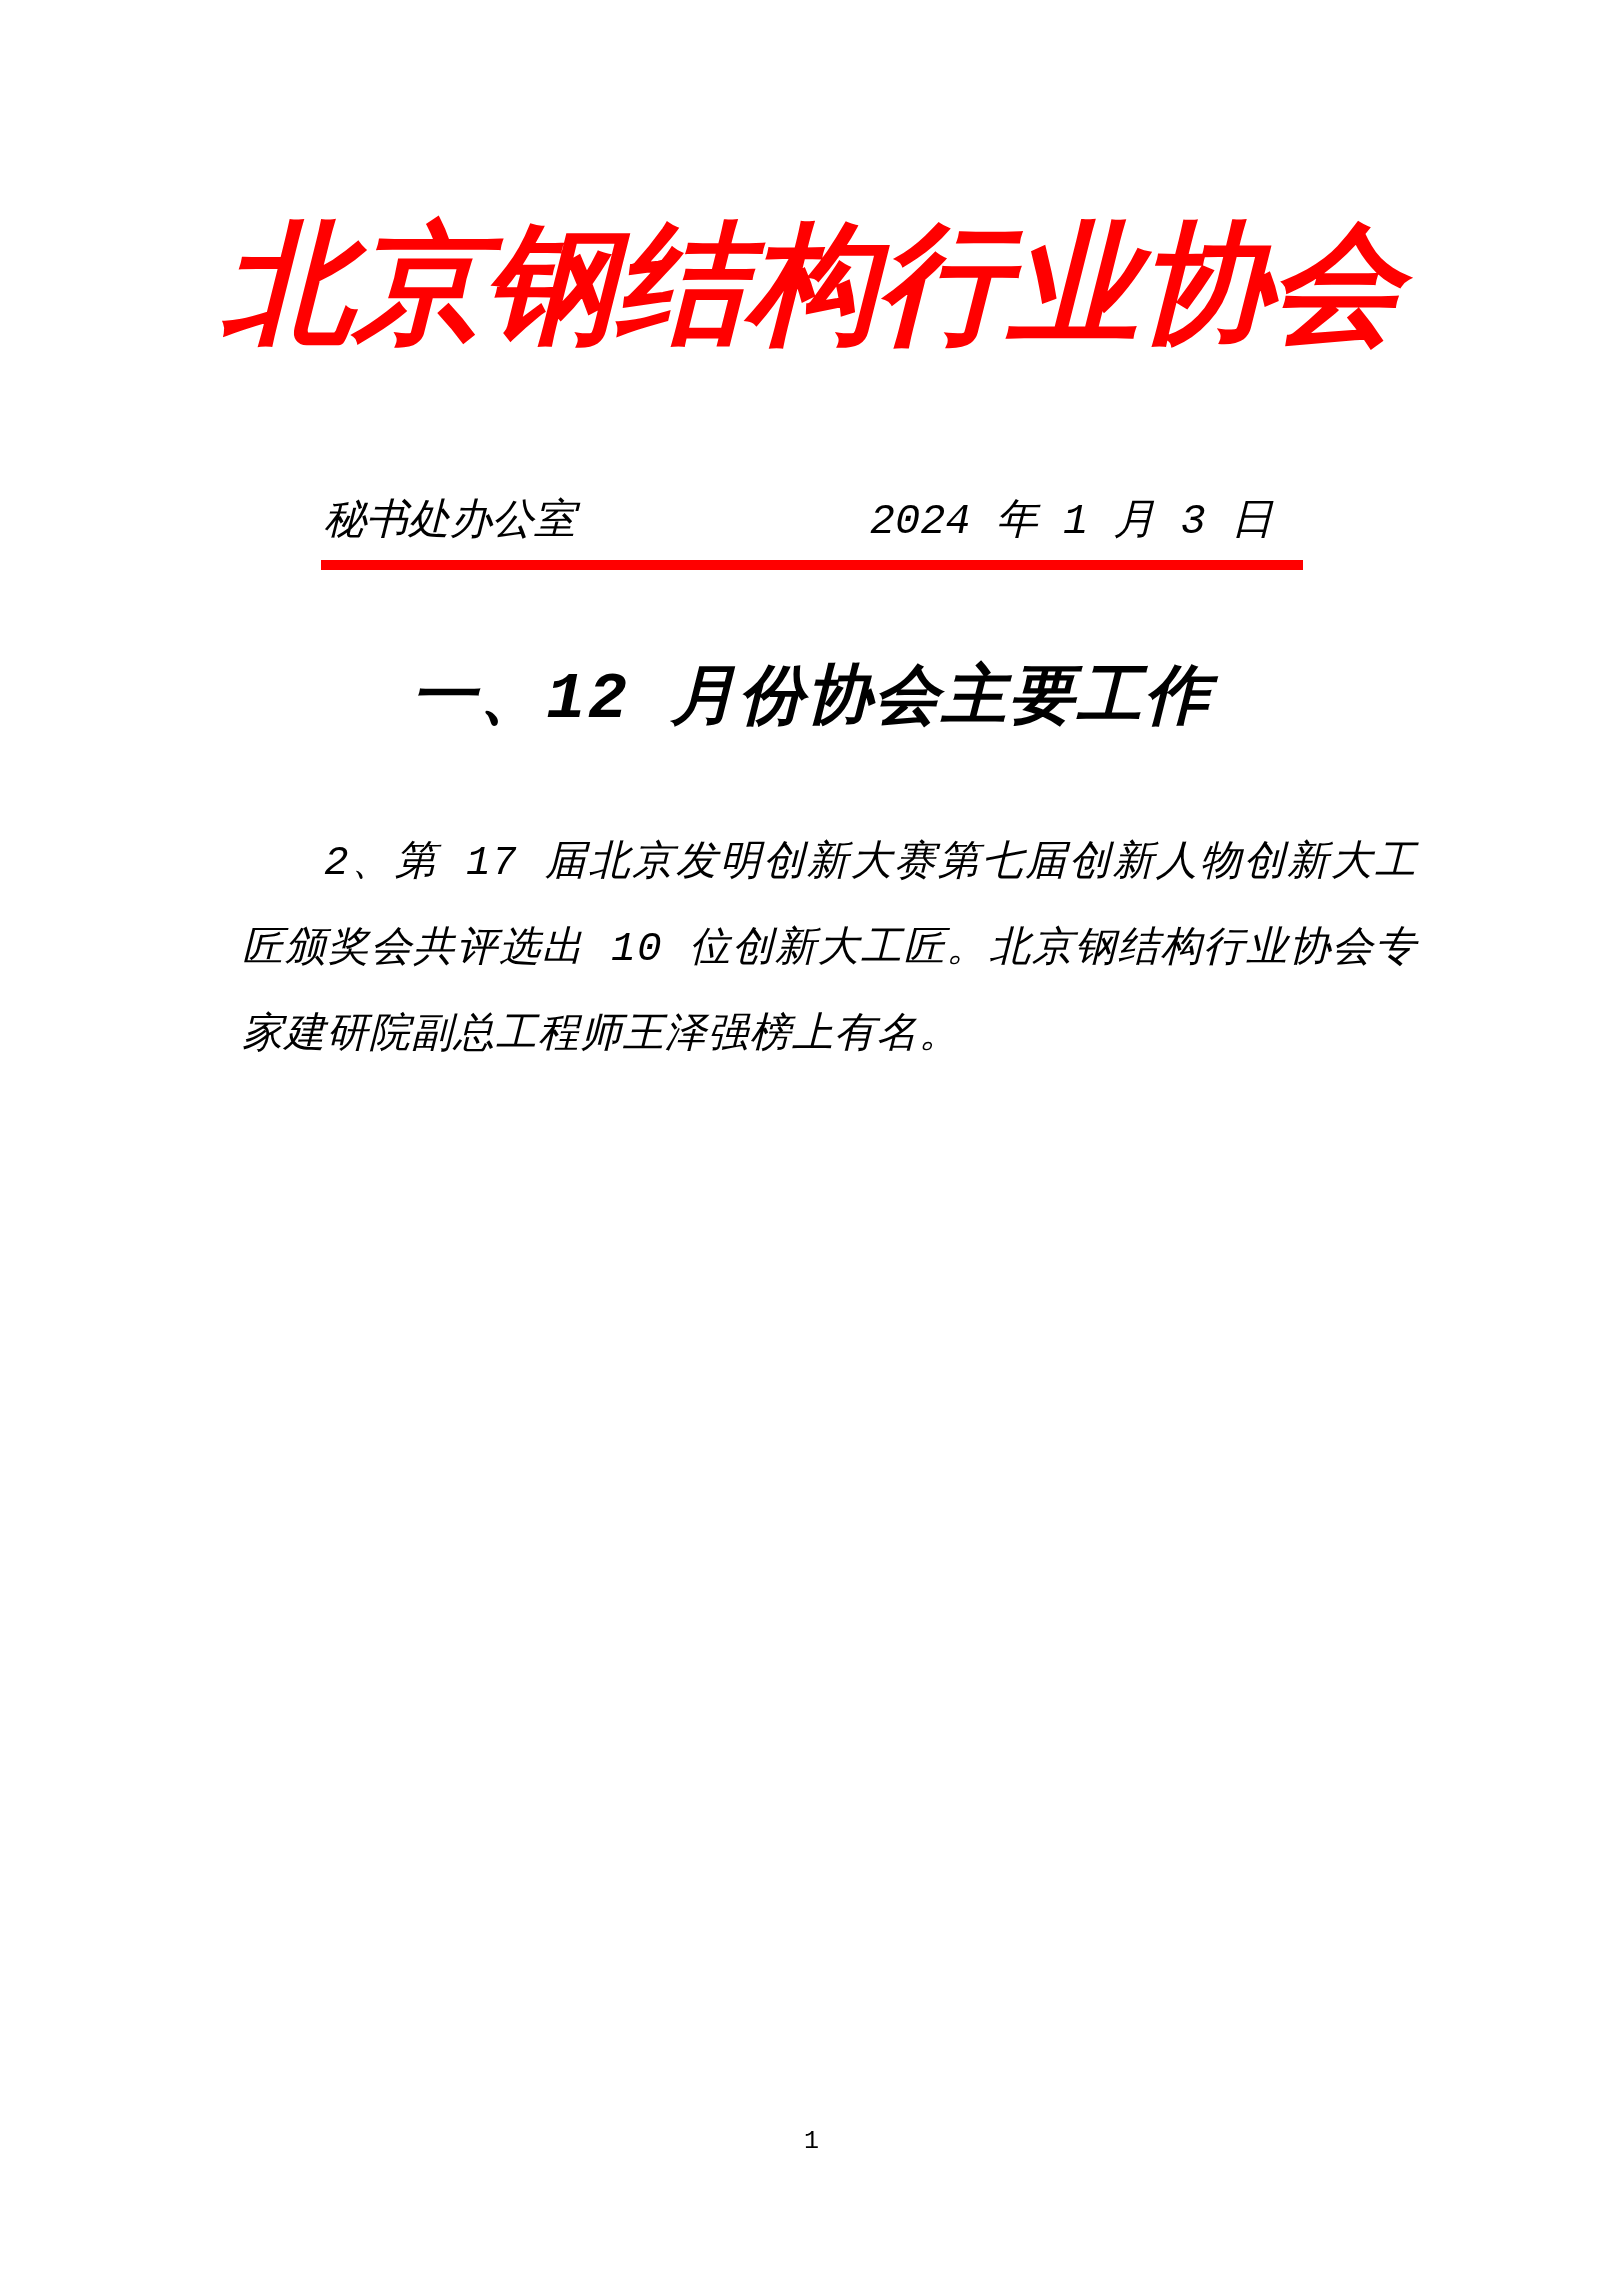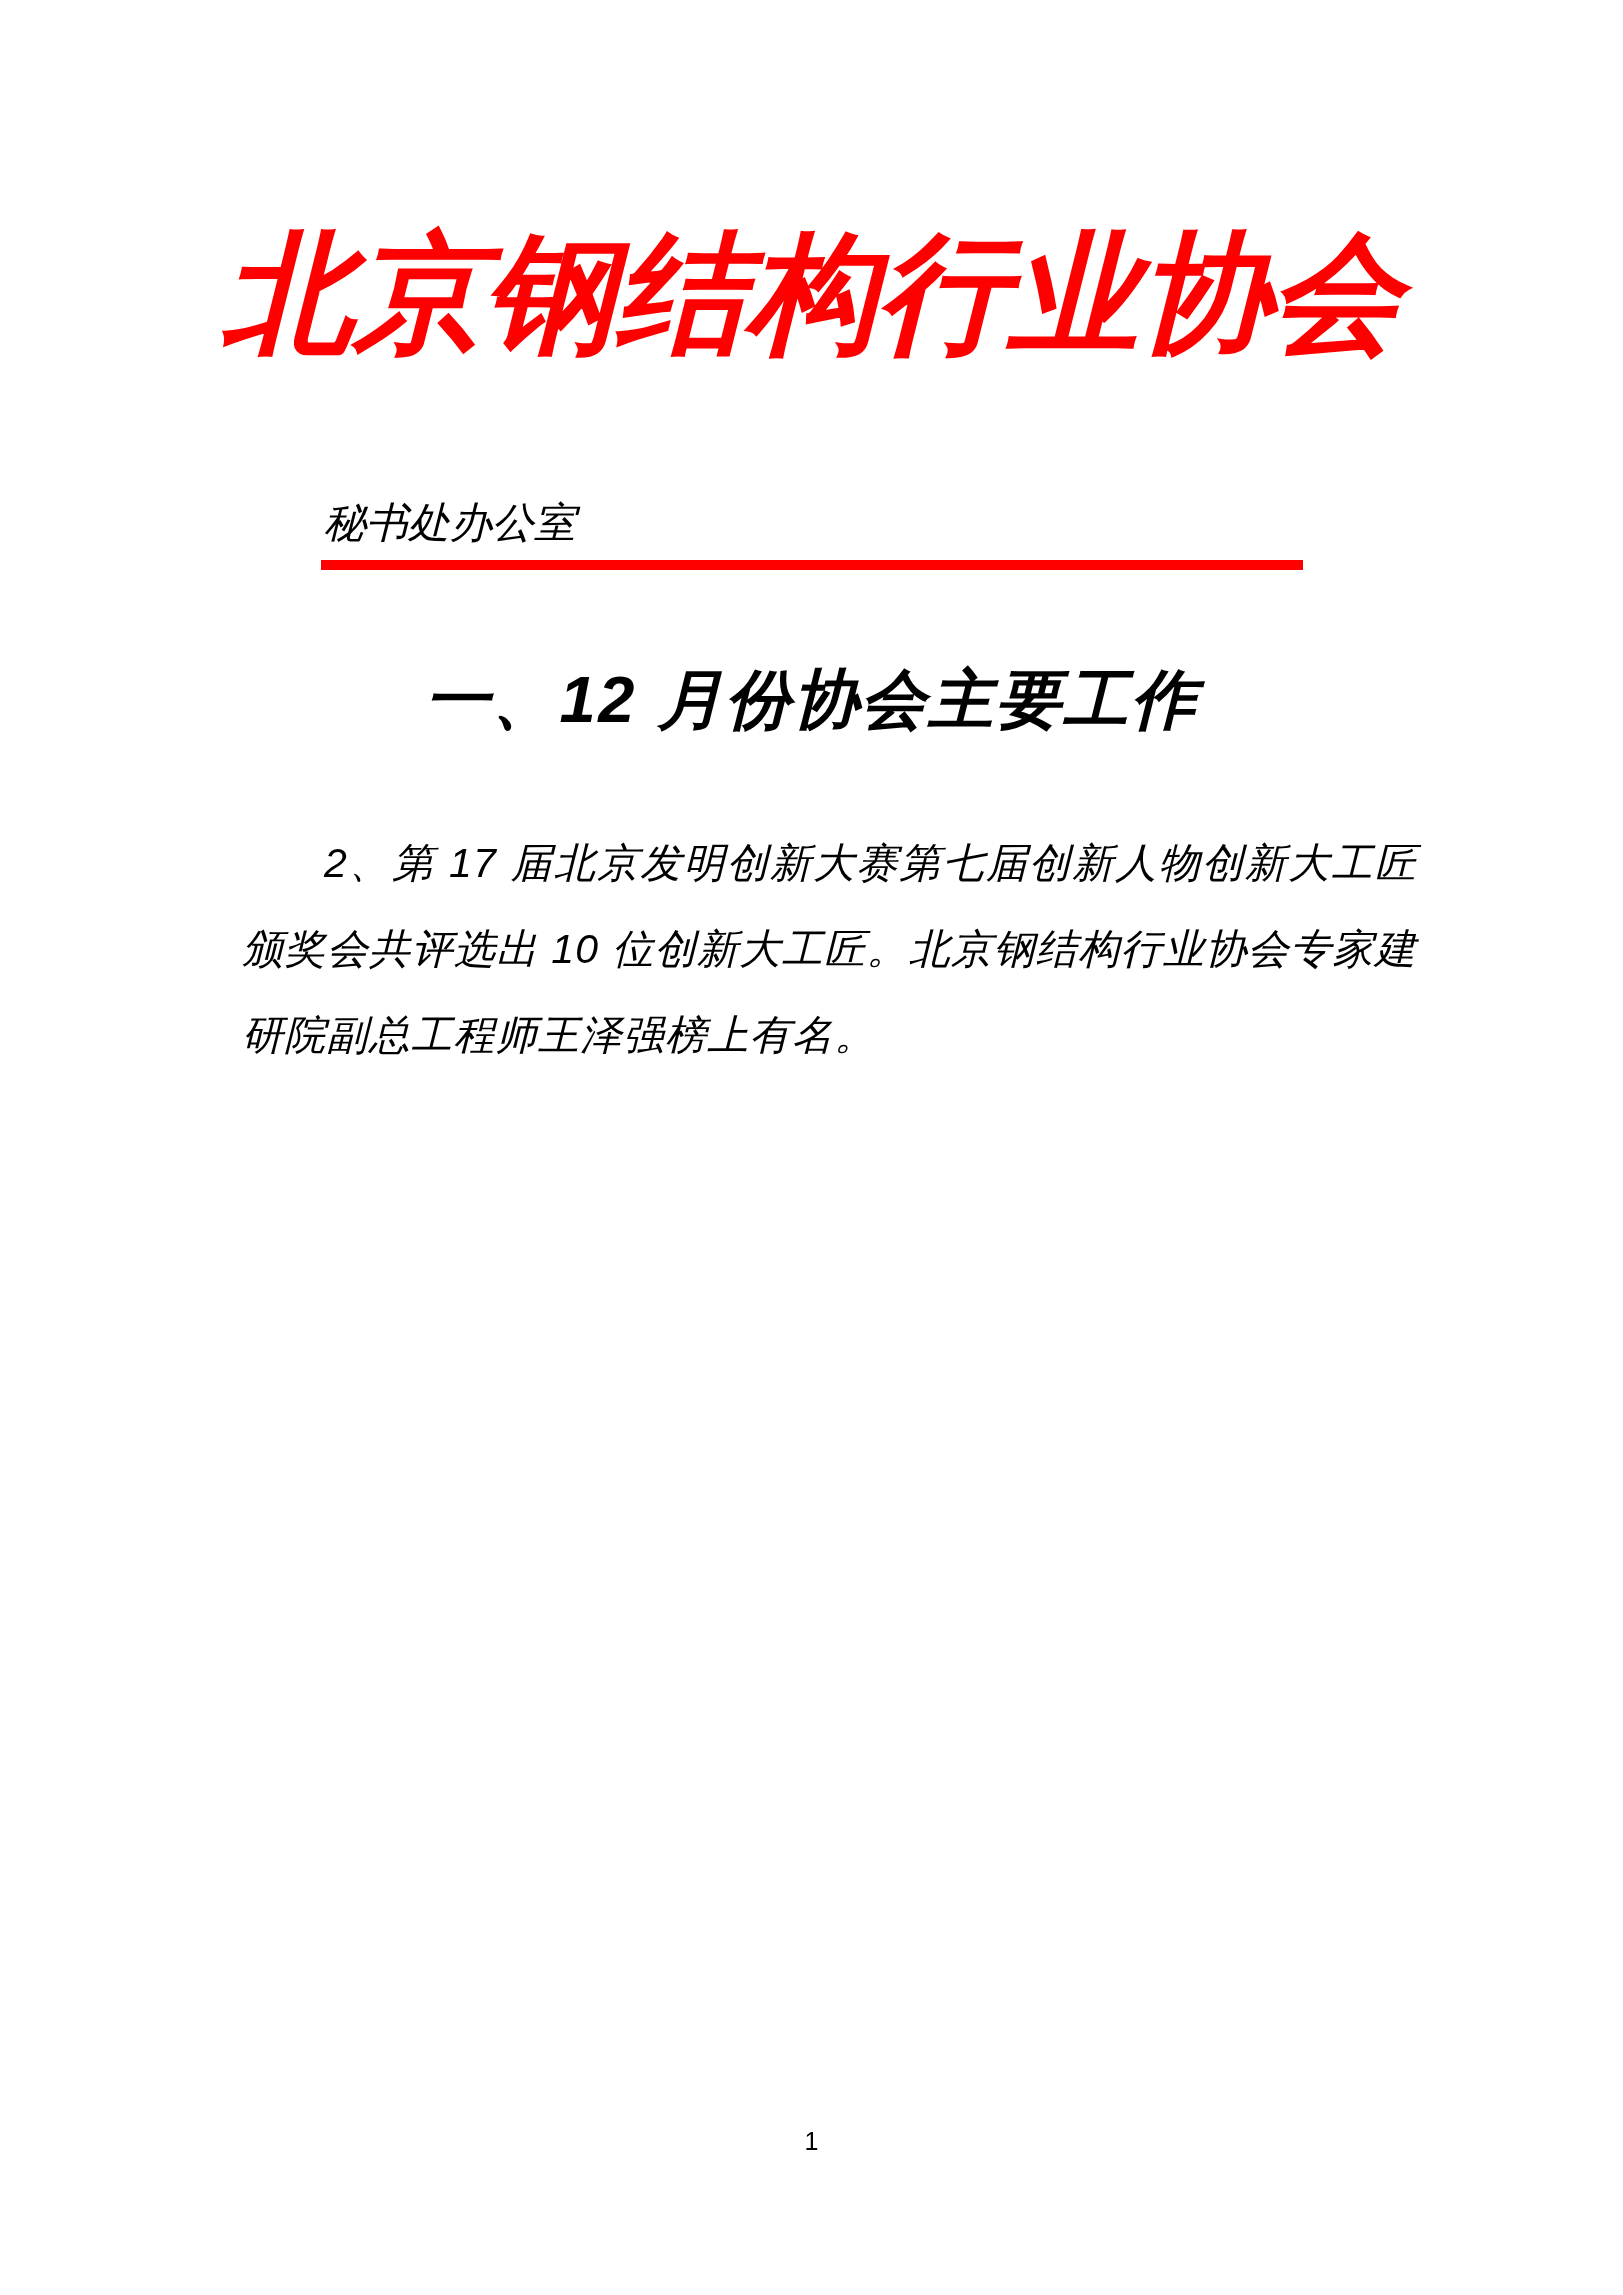--- a/index.html
+++ b/index.html
@@ -2,21 +2,21 @@
 <html style="--accent: #FF0000; --ink: #000000; --paper: #FFFFFF;font-size:10.5px"><head>
 <meta charset="utf-8">
 <style>
   html, body { margin:0; padding:0; background:#ffffff; }
   .page {
     position:relative;
     width:1623px;
     height:2295px;
     background:var(--paper, #ffffff);
     overflow:hidden;
-    font-family:Liberation Sans, sans-serif;
+    font-family:Liberation Mono, monospace;
     font-style:italic;
     color:var(--ink, #000000);
   }
   .title {
     margin:0;
     padding-top:196px;
     text-align:center;
     font-size:131px;
     line-height:1.5;
     font-weight:bold;
@@ -89,20 +89,21 @@
 
 <div class="page">
 
   <header>
     <h1 class="title">北京钢结构行业协会</h1>
 
 
 
     <div class="masthead-bar">
       <span class="office">秘书处办公室</span>
+      <span class="date">2024 年 1 月 3 日</span>
     </div>
   </header>
 
   <main>
     <h2 class="heading">一、12 月份协会主要工作</h2>
 
     <div class="body-text">
       <p>2、第 17 届北京发明创新大赛第七届创新人物创新大工匠颁奖会共评选出 10 位创新大工匠。北京钢结构行业协会专家建研院副总工程师王泽强榜上有名。</p>
     </div>
   </main>

